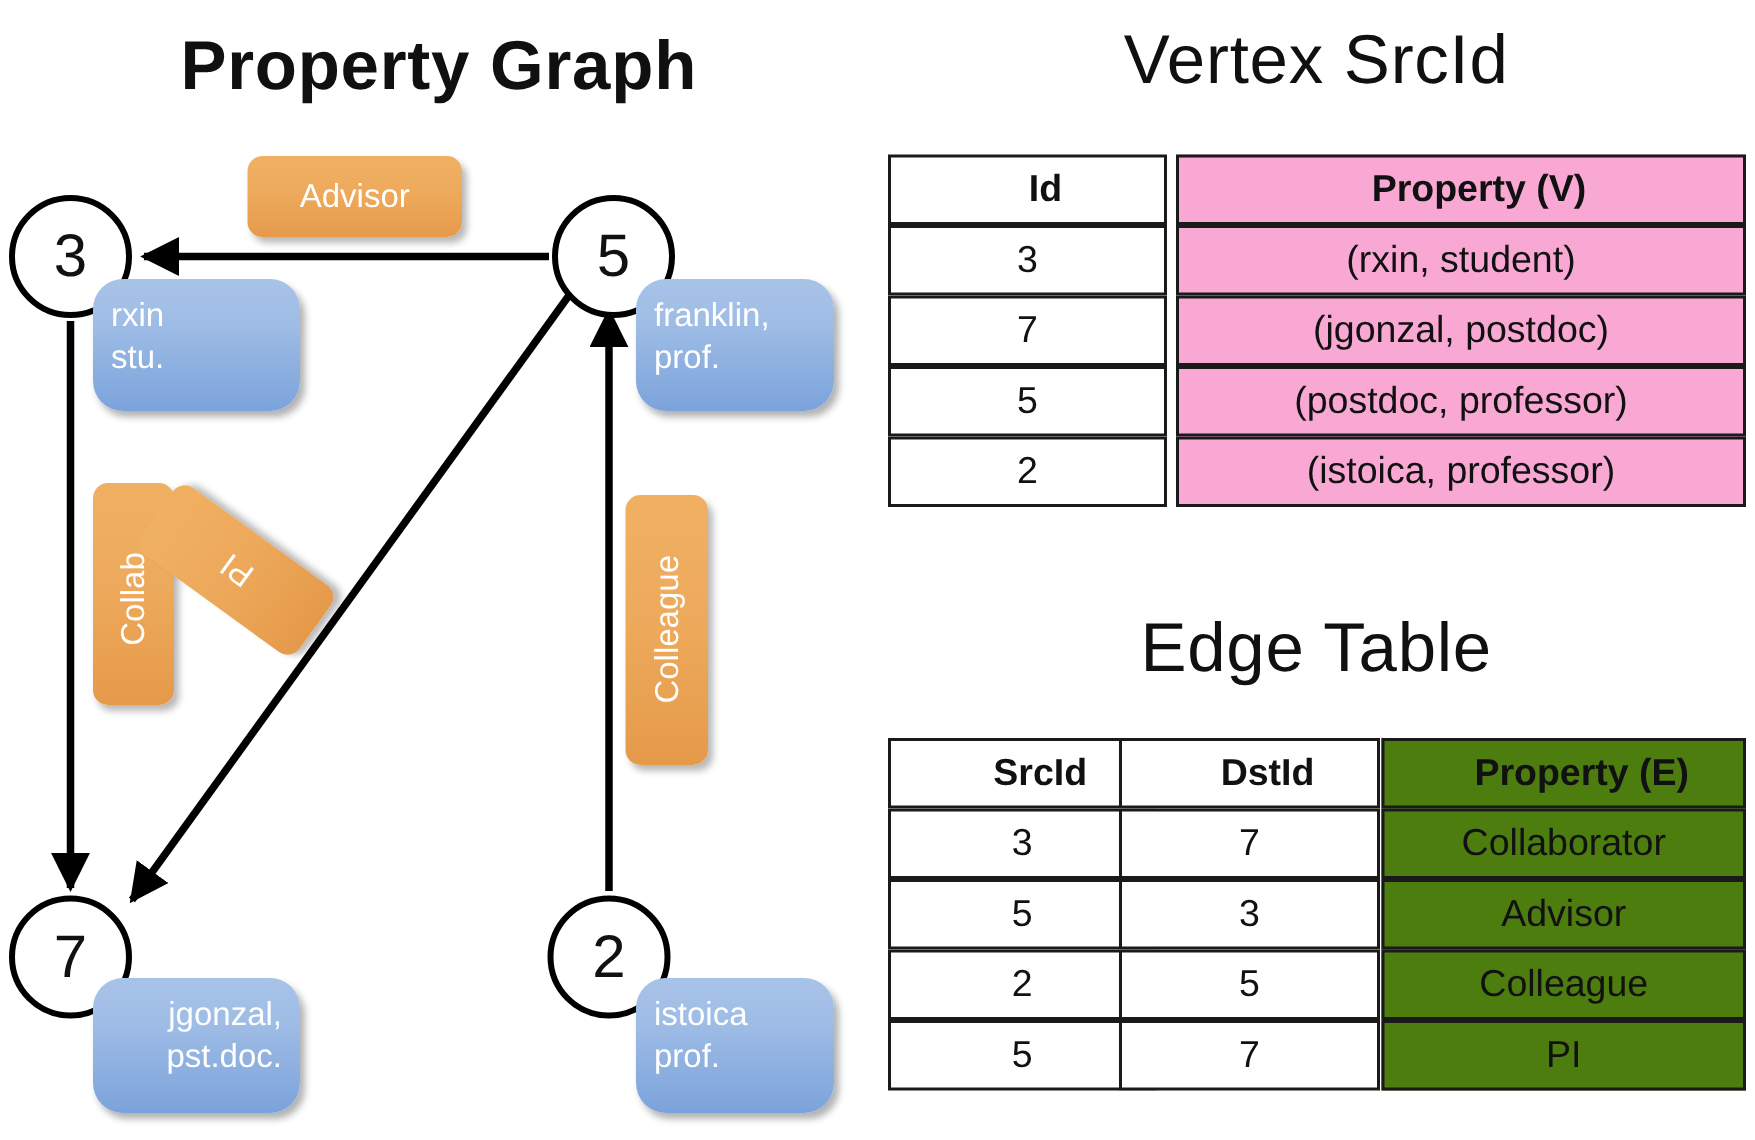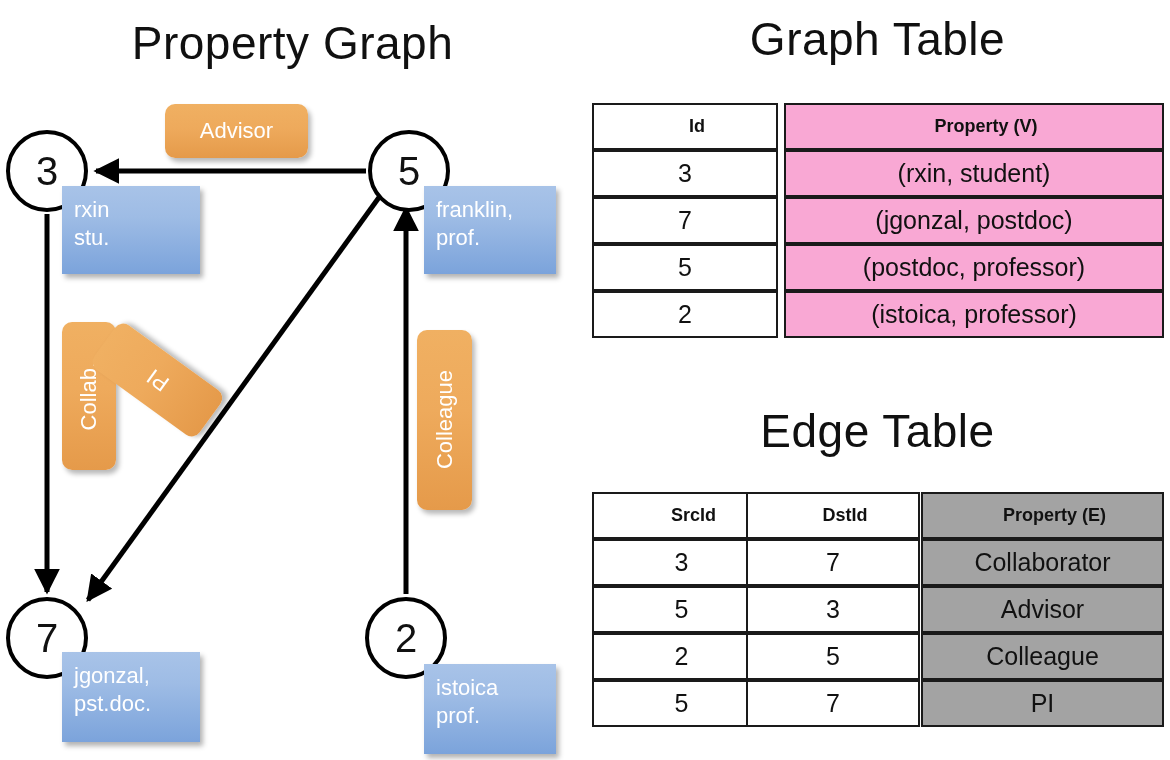--- a/index.html
+++ b/index.html
@@ -19,21 +19,21 @@
   .title {
     position: absolute;
     font-family: "Liberation Sans", sans-serif;
     font-weight: 300;
     font-size: 46px;
     letter-spacing: 0.5px;
     color: #101010;
     white-space: nowrap;
     text-align: center;
   }
-  #title-property-graph { left: 0;   top: 16px;  width: 585px; }
+  #title-property-graph { left: 0;   top: 16px;  width: 585px; font-weight: bold; }
   #title-vertex-table   { left: 585px; top: 12px; width: 585px; }
   #title-edge-table     { left: 585px; top: 404px; width: 585px; }
 
   
   #graph-panel {
     position: absolute; left: 0; top: 0; width: 585px; height: 760px;
   }
   #graph-edges { position: absolute; left: 0; top: 0; }
 
   
@@ -51,35 +51,35 @@
     z-index: 4;
   }
   #node-3 { left: 6px;   top: 130px; }
   #node-5 { left: 368px; top: 130px; }
   #node-7 { left: 6px;   top: 597px; }
   #node-2 { left: 365px; top: 597px; }
 
   
   .prop-box {
     position: absolute;
-    border-radius: 0;
+    border-radius: 20px;
     background: linear-gradient(to bottom, #a8c3e8 0%, #9ebce5 35%, #7ba3db 100%);
     box-shadow: 3px 4px 5px rgba(0,0,0,0.30);
     color: #ffffff;
     font-size: 22px;
     line-height: 1.28;
     padding: 10px 12px;
     z-index: 5;
     font-family: "Liberation Sans", sans-serif;
     font-weight: 300;
   }
   #prop-rxin      { left: 62px;  top: 186px; width: 138px; height: 88px; }
   #prop-franklin  { left: 424px; top: 186px; width: 132px; height: 88px; }
-  #prop-jgonzal   { left: 62px;  top: 652px; width: 138px; height: 90px; }
-  #prop-istoica   { left: 424px; top: 652px; width: 132px; height: 90px; margin-top: 12px; }
+  #prop-jgonzal   { left: 62px;  top: 652px; width: 138px; height: 90px; text-align: right; }
+  #prop-istoica   { left: 424px; top: 652px; width: 132px; height: 90px; }
 
   
   .edge-label {
     position: absolute;
     border-radius: 10px;
     background: linear-gradient(to bottom, #f0b062 0%, #eeaa5c 45%, #e59a4a 100%);
     box-shadow: 3px 4px 5px rgba(0,0,0,0.28);
     color: #ffffff;
     font-size: 22px;
     font-family: "Liberation Sans", sans-serif;
@@ -107,44 +107,44 @@
   .tbl td {
     border: 2px solid #1a1a1a;
     text-align: center;
     font-family: "Liberation Sans", sans-serif;
     font-weight: 300;
     font-size: 25px;
     color: #111;
     padding: 0;
     height: 47px;
   }
-  .tbl td.hdr { font-weight: bold; font-size: 18px; padding-left: 24px; }
+  .tbl td.hdr { font-weight: bold; font-size: 25px; padding-left: 24px; }
   .blue-cell  { background: #f9a8d4; }
-  .peach-cell { background: #a3a3a3; }
+  .peach-cell { background: #4d7c0f; }
   .white-cell { background: #ffffff; }
 
   
   #vertex-id-table   { left: 592px; top: 103px; }
   #vertex-id-table td { width: 186px; }
   #vertex-prop-table { left: 784px; top: 103px; }
   #vertex-prop-table td { width: 380px; }
 
   
   #edge-src-table  { left: 592px; top: 492px; }
   #edge-src-table td { width: 179px; }
   #edge-dst-table  { left: 746px; top: 492px; }
   #edge-dst-table td { width: 174px; }
   #edge-prop-table { left: 921px; top: 492px; }
   #edge-prop-table td { width: 243px; }
 </style>
 </head>
 <body>
 
 <div class="title" id="title-property-graph">Property Graph</div>
-<div class="title" id="title-vertex-table">Graph Table</div>
+<div class="title" id="title-vertex-table">Vertex SrcId</div>
 <div class="title" id="title-edge-table">Edge Table</div>
 
 <div id="graph-panel">
 
   <svg id="graph-edges" width="585" height="760">
     <defs>
       <marker id="arrow" viewBox="0 0 10 10" refX="9" refY="5" markerWidth="5.2" markerHeight="5.2" orient="auto-start-reverse">
         <path d="M 0 0 L 10 5 L 0 10 z" fill="#000"></path>
       </marker>
     </defs>

